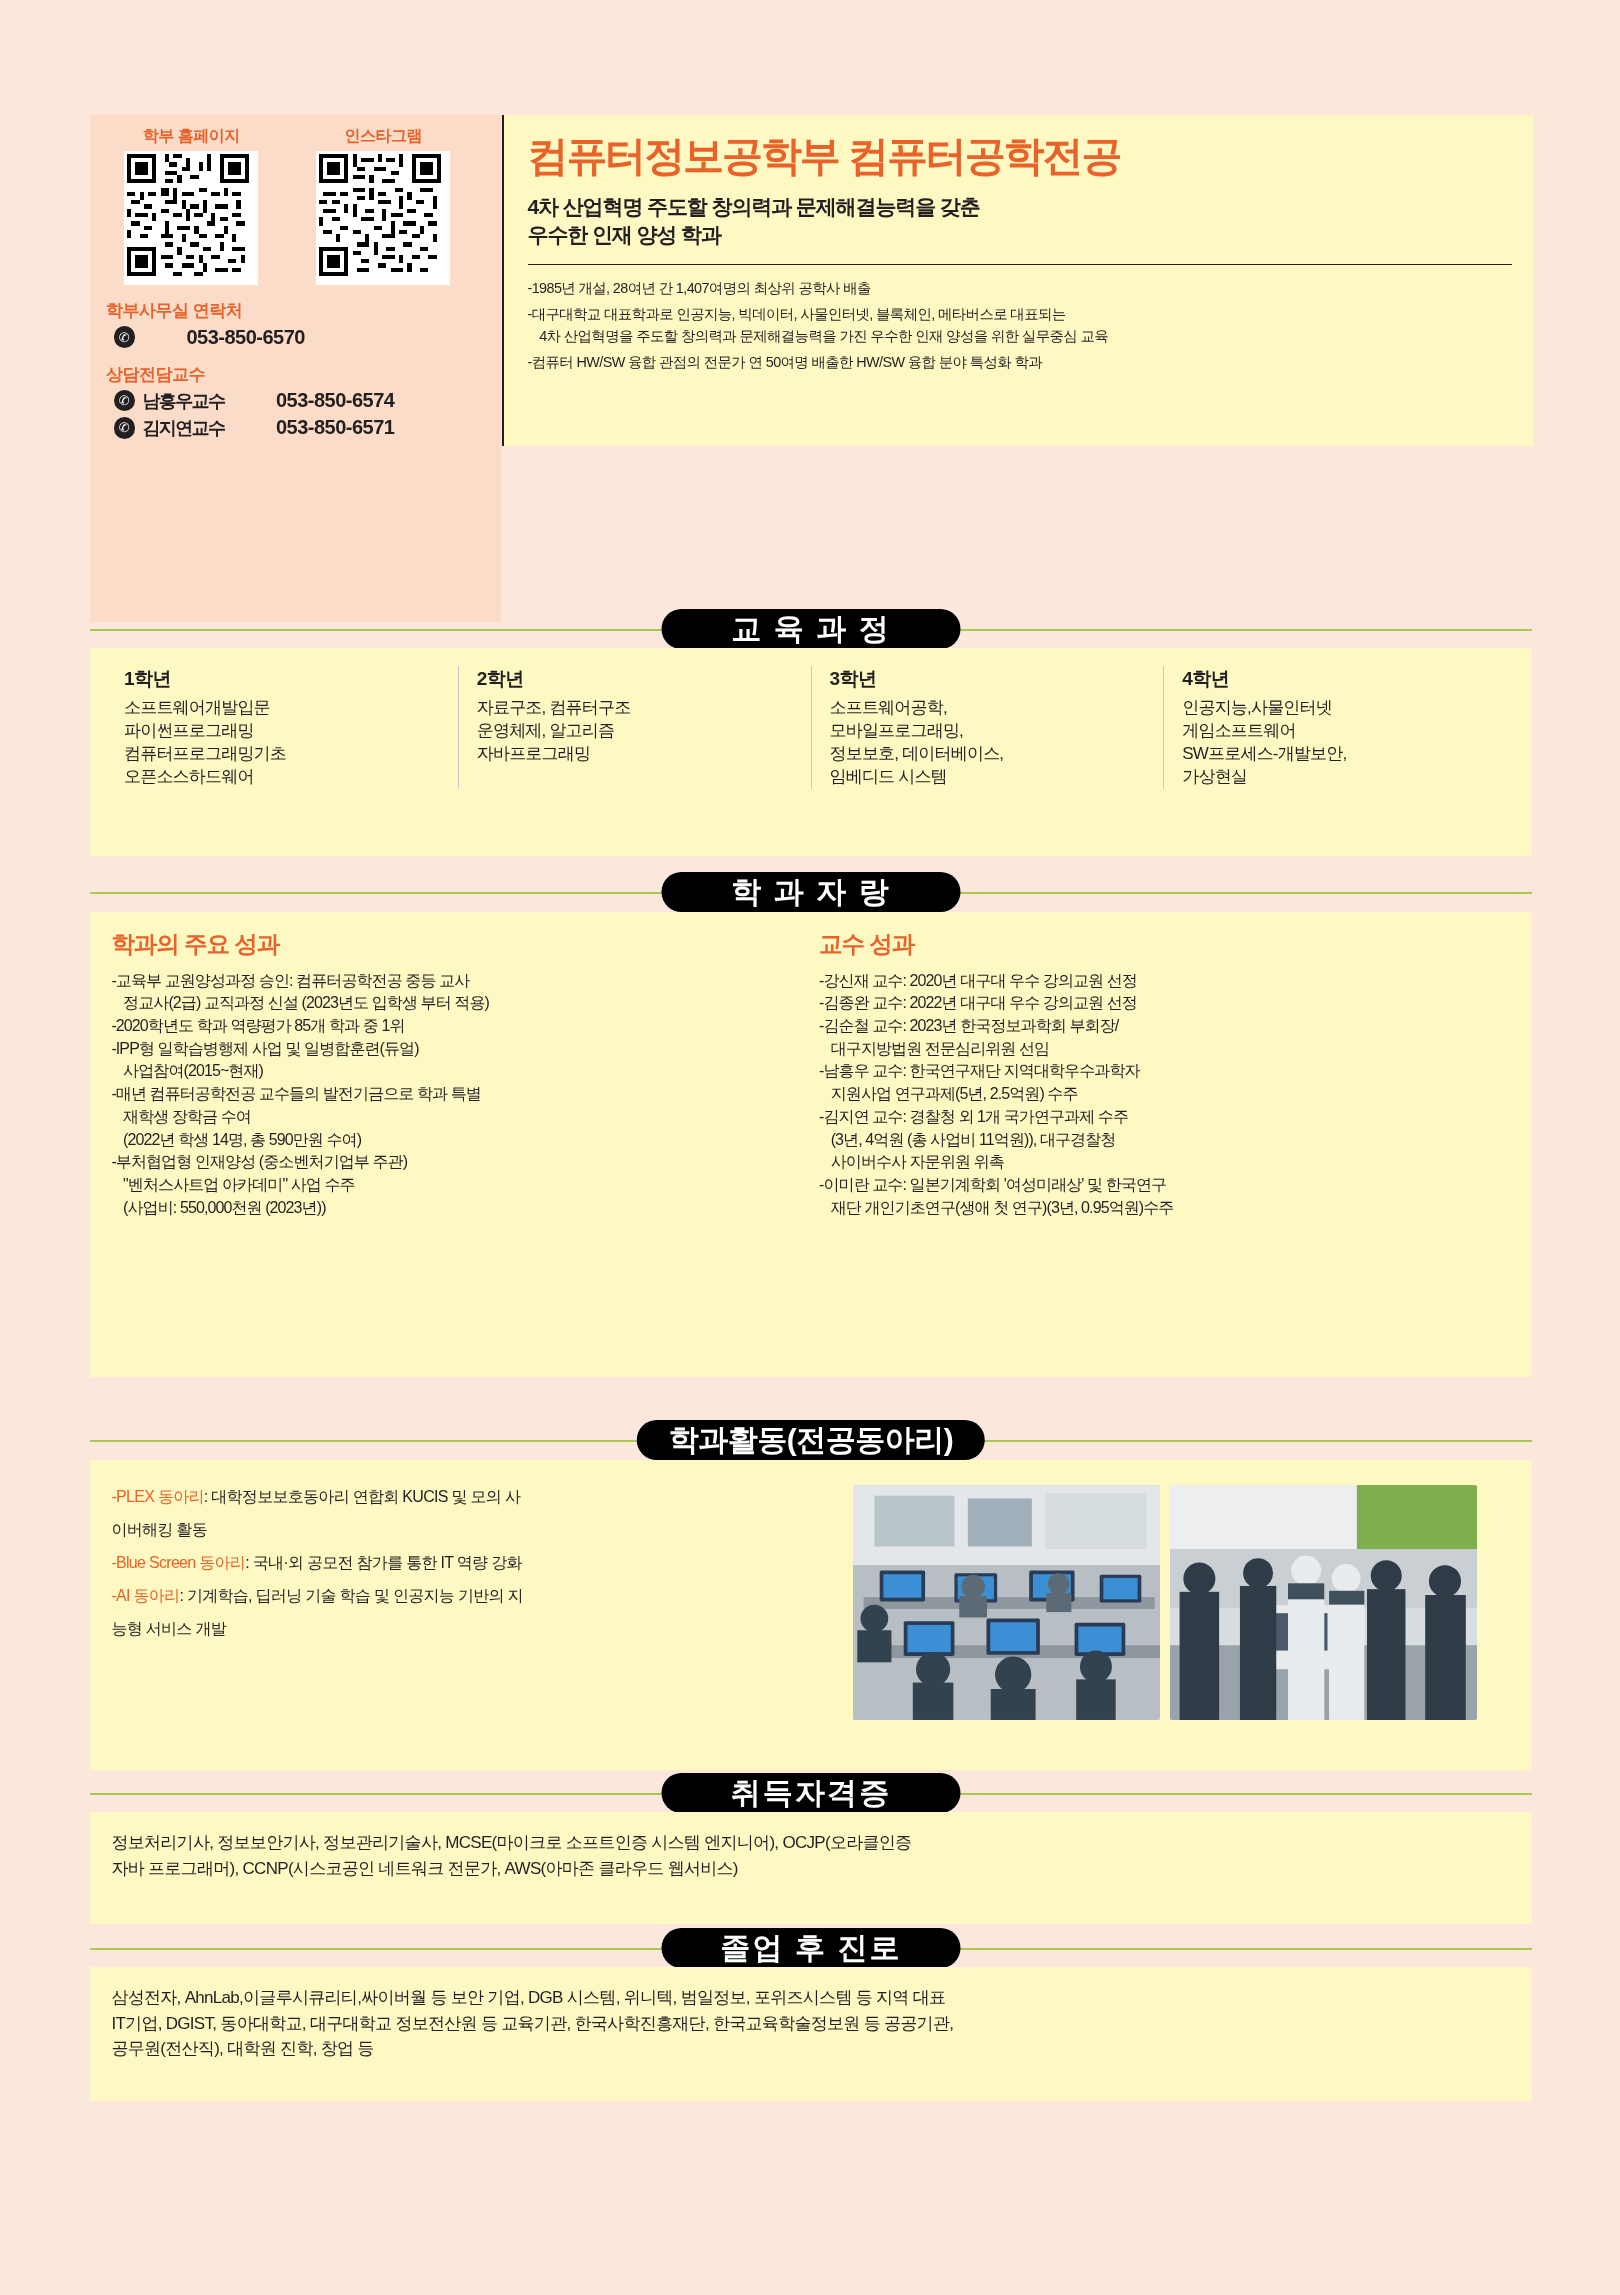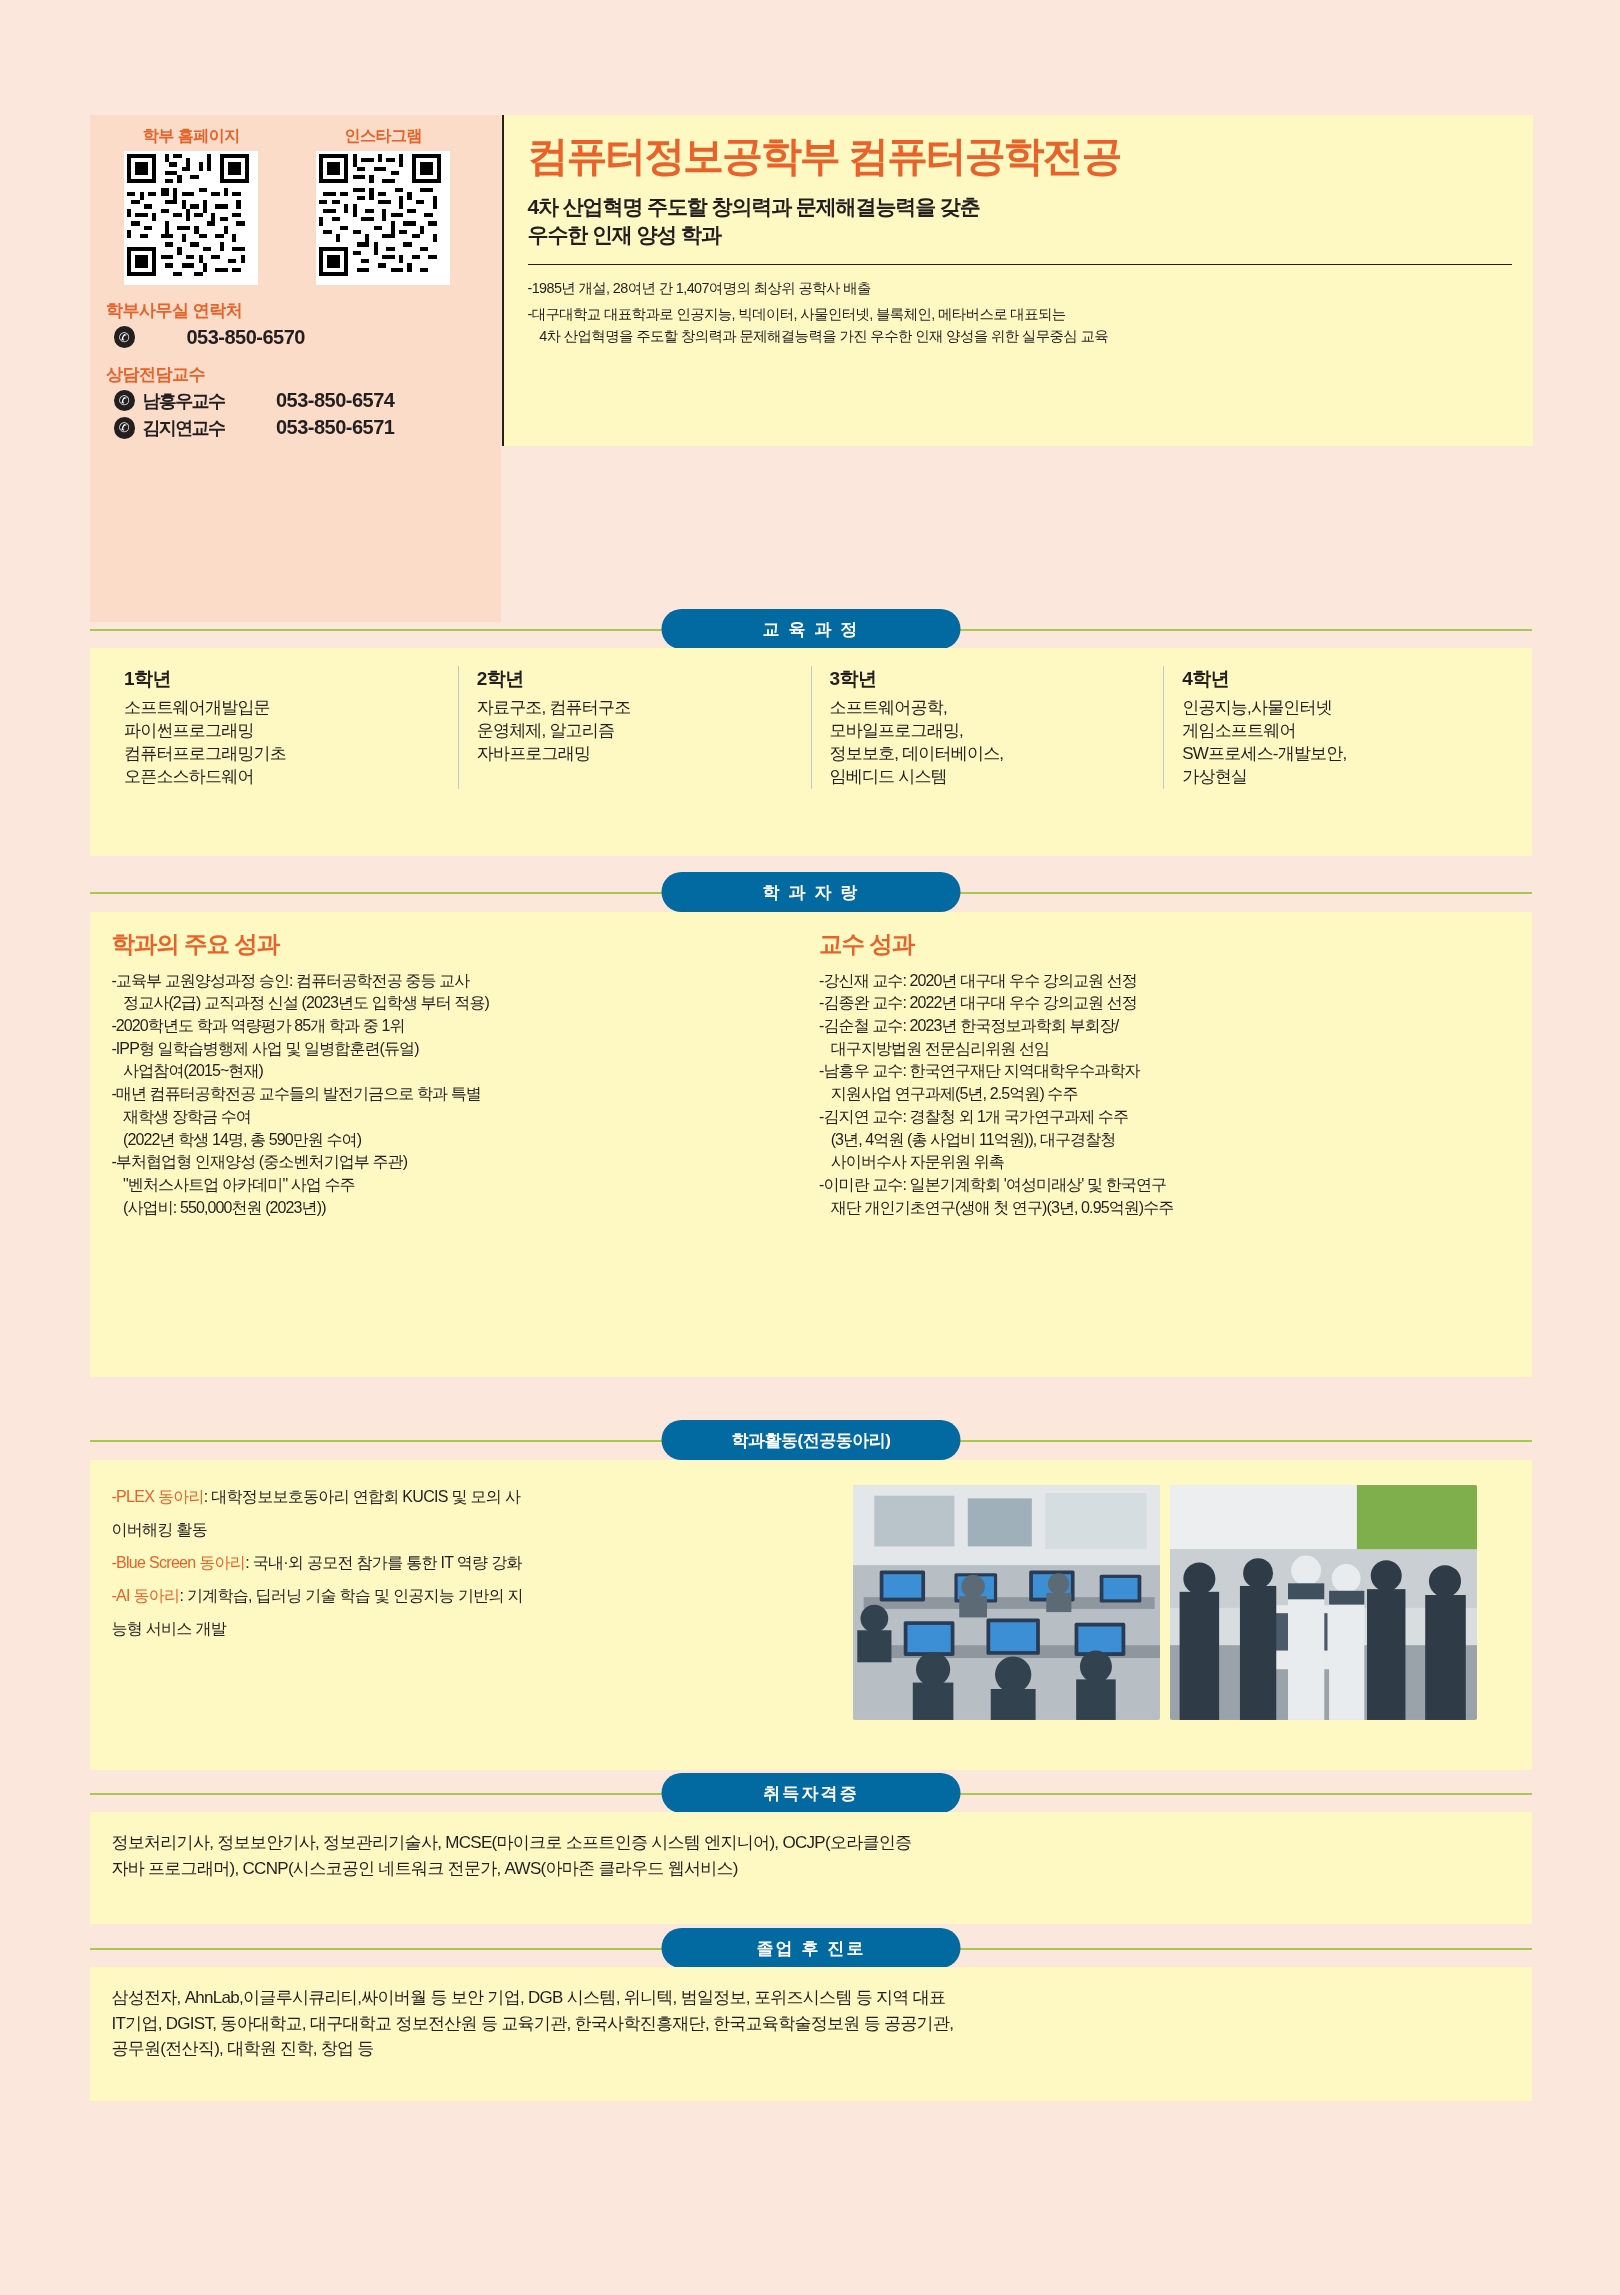--- a/index.html
+++ b/index.html
@@ -57,23 +57,23 @@
   .hdr-rule{border-top:1.6px solid #231f20;margin:14px 0 0 0;}
   .hdr-bullets{margin-top:13px;font-size:14.4px;line-height:1.5;letter-spacing:-0.6px;}
   .hdr-bullets div{margin-bottom:4.8px;}
   .indent{padding-left:11.7px;display:block;}
 
   
   .band{position:absolute;left:90px;width:1442px;height:40px;}
   .band .line{position:absolute;top:20px;left:0;width:100%;height:2.1px;background:#a8c94f;}
   .band .pill{
     position:absolute;left:50%;transform:translateX(-50%);
-    background:#0369a1;border-radius:21.4px;height:40px;min-width:299px;
+    background:#000000;border-radius:21.4px;height:40px;min-width:299px;
     display:flex;align-items:center;justify-content:center;
-    color:#fff;font-weight:bold;font-size:17px;letter-spacing:2.1px;
+    color:#fff;font-weight:bold;font-size:30px;letter-spacing:2.1px;
     padding:0 32px;box-sizing:border-box;
   }
   .pill.tight{letter-spacing:-0.5px;}
 
   
   .block{position:absolute;left:90px;width:1442px;background:#fef9c3;box-sizing:border-box;}
 
   
   .curri{display:flex;padding:18px 16px 16px 16px;}
   .curri .col{flex:1;padding-left:18px;border-left:1.6px solid #c8c8c8;}
@@ -327,20 +327,23 @@
     </div>
     <div class="hdr-rule"></div>
     <div class="hdr-bullets">
       <div>
         <span>-1985년 개설, 28여년 간 1,407여명의 최상위 공학사 배출</span>
       </div>
       <div>
         <span>-대구대학교 대표학과로 인공지능, 빅데이터, 사물인터넷, 블록체인, 메타버스로 대표되는</span>
         <span class="indent">4차 산업혁명을 주도할 창의력과 문제해결능력을 가진 우수한 인재 양성을 위한 실무중심 교육</span>
       </div>
+      <div>
+        <span>-컴퓨터 HW/SW 융합 관점의 전문가 연 50여명 배출한 HW/SW 융합 분야 특성화 학과</span>
+      </div>
     </div>
   </div>
 
   <div class="band" style="top:609px;">
     <div class="line"></div>
     <div class="pill">교 육 과 정</div>
   </div>
 
   <div class="block" style="top:648px;height:208px;">
     <div class="curri">

